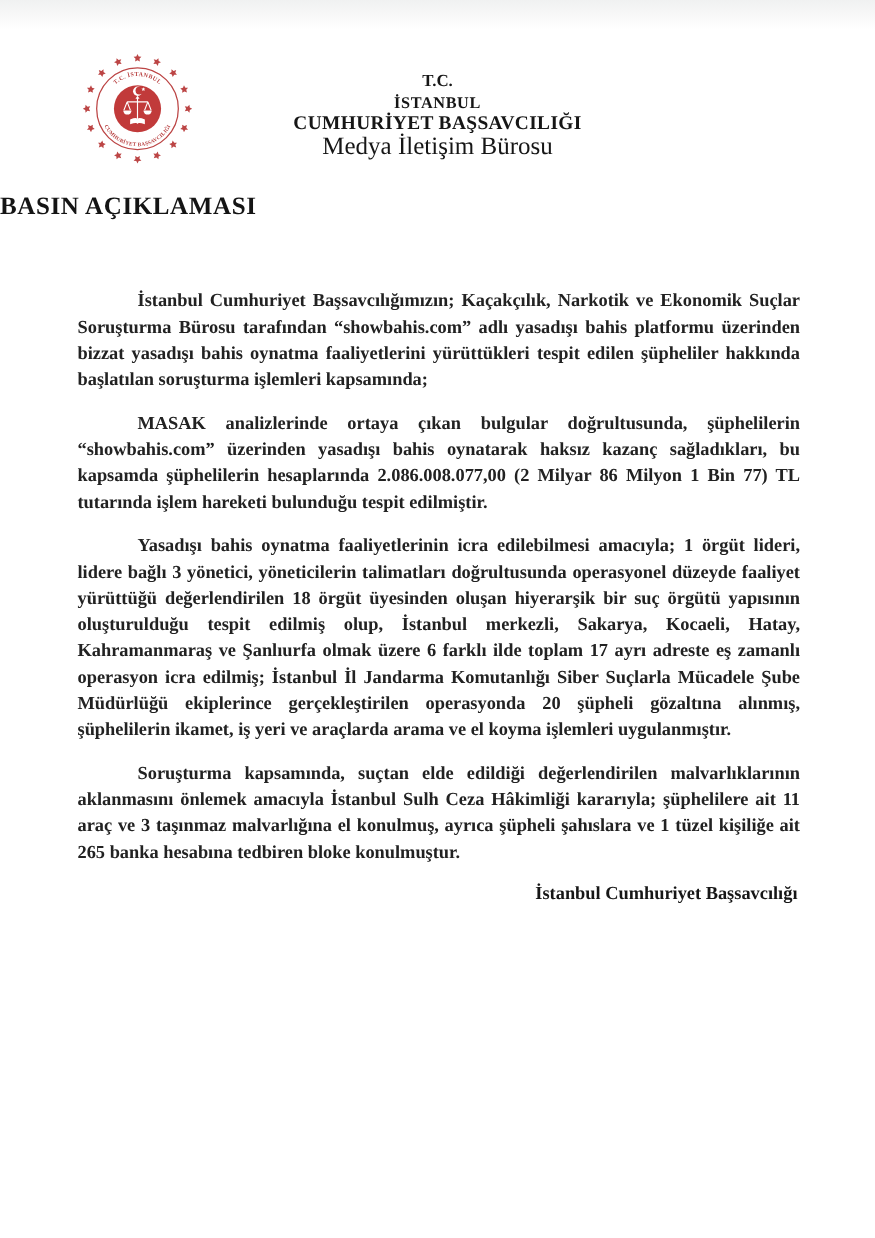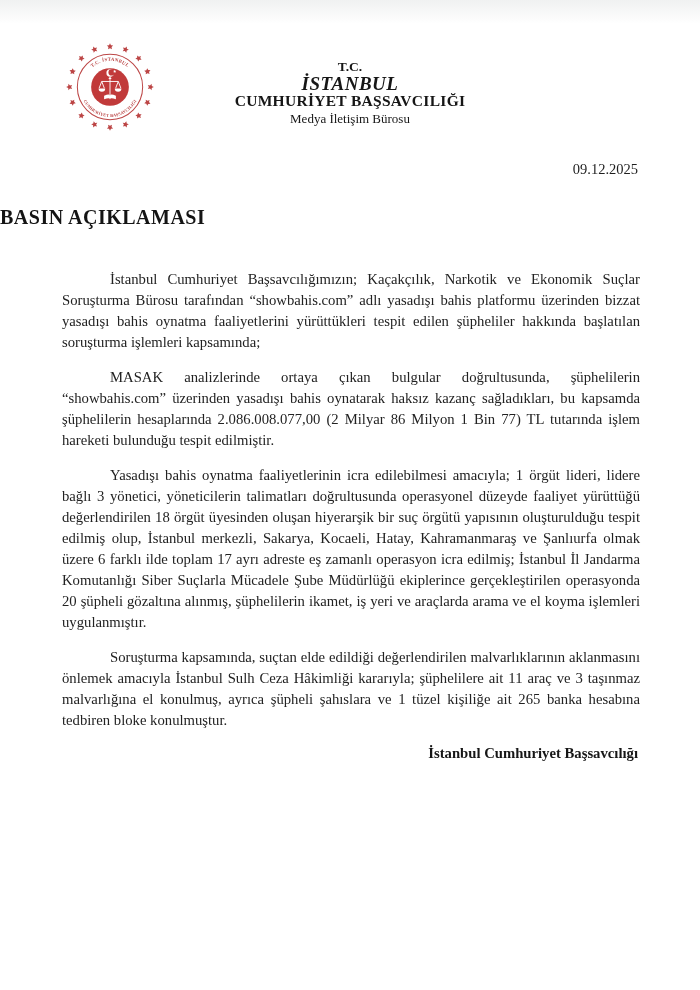--- a/index.html
+++ b/index.html
@@ -15,48 +15,48 @@
     width:700px;height:990px;
     overflow:hidden;
     background:linear-gradient(180deg,#f0f1f1 0px,#ffffff 24px);
   }
   .seal{
     position:absolute;
     left:64px;top:41px;
     width:92px;height:92px;
   }
   .header-text{
-    padding-top:28px;
+    padding-top:57px;
     text-align:center;
     color:#161616;
-    margin-top:31px;
   }
   .h-tc{font-size:13.5px;font-weight:bold;line-height:16px;}
-  .h-city{font-size:19px;font-weight:bold;line-height:17px;letter-spacing:.5px;font-style:italic;}
+  .h-city{font-size:13px;font-weight:bold;line-height:17px;letter-spacing:.5px;}
   .h-office{font-size:15.5px;font-weight:bold;line-height:18px;letter-spacing:.3px;}
-  .h-bureau{font-size:13px;line-height:18px;}
+  .h-bureau{font-size:20px;line-height:18px;}
   .date-row{
     text-align:right;
     padding-right:62px;
     margin-top:33px;
     font-size:14.5px;
   }
   .title{
     font-weight:bold;
     font-size:20px;
     letter-spacing:.5px;
     margin-top:28px;
     color:#141414;
   }
   .body-text{
-    margin:40px 60px 0 62px;
+    margin:54px 60px 0 62px;
     font-size:14.7px;
     line-height:21px;
     text-align:justify;
     color:#222222;
+    font-weight:bold;
   }
   .body-text p{
     margin:0 0 14px 0;
     text-indent:48px;
   }
   .signature{
     text-align:right;
     padding-right:62px;
     font-weight:bold;
     font-size:14.7px;
@@ -118,21 +118,20 @@
     <path d="M43.6 59.4 q6.4 -2.6 6.4 .2 q0 -2.8 6.4 -.2 v4 q-6.4 -2.2 -6.4 .1 q0 -2.3 -6.4 -.1 z" fill="#ffffff"></path>
   </svg>
 
   <div class="header-text">
     <div class="h-tc">T.C.</div>
     <div class="h-city">İSTANBUL</div>
     <div class="h-office">CUMHURİYET BAŞSAVCILIĞI</div>
     <div class="h-bureau">Medya İletişim Bürosu</div>
   </div>
 
-  <div class="date-row">09.12.2025</div>
 
   <div class="title">BASIN AÇIKLAMASI</div>
 
   <div class="body-text">
     <p>İstanbul Cumhuriyet Başsavcılığımızın; Kaçakçılık, Narkotik ve Ekonomik Suçlar Soruşturma Bürosu tarafından “showbahis.com” adlı yasadışı bahis platformu üzerinden bizzat yasadışı bahis oynatma faaliyetlerini yürüttükleri tespit edilen şüpheliler hakkında başlatılan soruşturma işlemleri kapsamında;</p>
     <p>MASAK analizlerinde ortaya çıkan bulgular doğrultusunda, şüphelilerin “showbahis.com” üzerinden yasadışı bahis oynatarak haksız kazanç sağladıkları, bu kapsamda şüphelilerin hesaplarında 2.086.008.077,00 (2 Milyar 86 Milyon 1 Bin 77) TL tutarında işlem hareketi bulunduğu tespit edilmiştir.</p>
     <p>Yasadışı bahis oynatma faaliyetlerinin icra edilebilmesi amacıyla; 1 örgüt lideri, lidere bağlı 3 yönetici, yöneticilerin talimatları doğrultusunda operasyonel düzeyde faaliyet yürüttüğü değerlendirilen 18 örgüt üyesinden oluşan hiyerarşik bir suç örgütü yapısının oluşturulduğu tespit edilmiş olup, İstanbul merkezli, Sakarya, Kocaeli, Hatay, Kahramanmaraş ve Şanlıurfa olmak üzere 6 farklı ilde toplam 17 ayrı adreste eş zamanlı operasyon icra edilmiş; İstanbul İl Jandarma Komutanlığı Siber Suçlarla Mücadele Şube Müdürlüğü ekiplerince gerçekleştirilen operasyonda 20 şüpheli gözaltına alınmış, şüphelilerin ikamet, iş yeri ve araçlarda arama ve el koyma işlemleri uygulanmıştır.</p>
     <p>Soruşturma kapsamında, suçtan elde edildiği değerlendirilen malvarlıklarının aklanmasını önlemek amacıyla İstanbul Sulh Ceza Hâkimliği kararıyla; şüphelilere ait 11 araç ve 3 taşınmaz malvarlığına el konulmuş, ayrıca şüpheli şahıslara ve 1 tüzel kişiliğe ait 265 banka hesabına tedbiren bloke konulmuştur.</p>
   </div>
 

